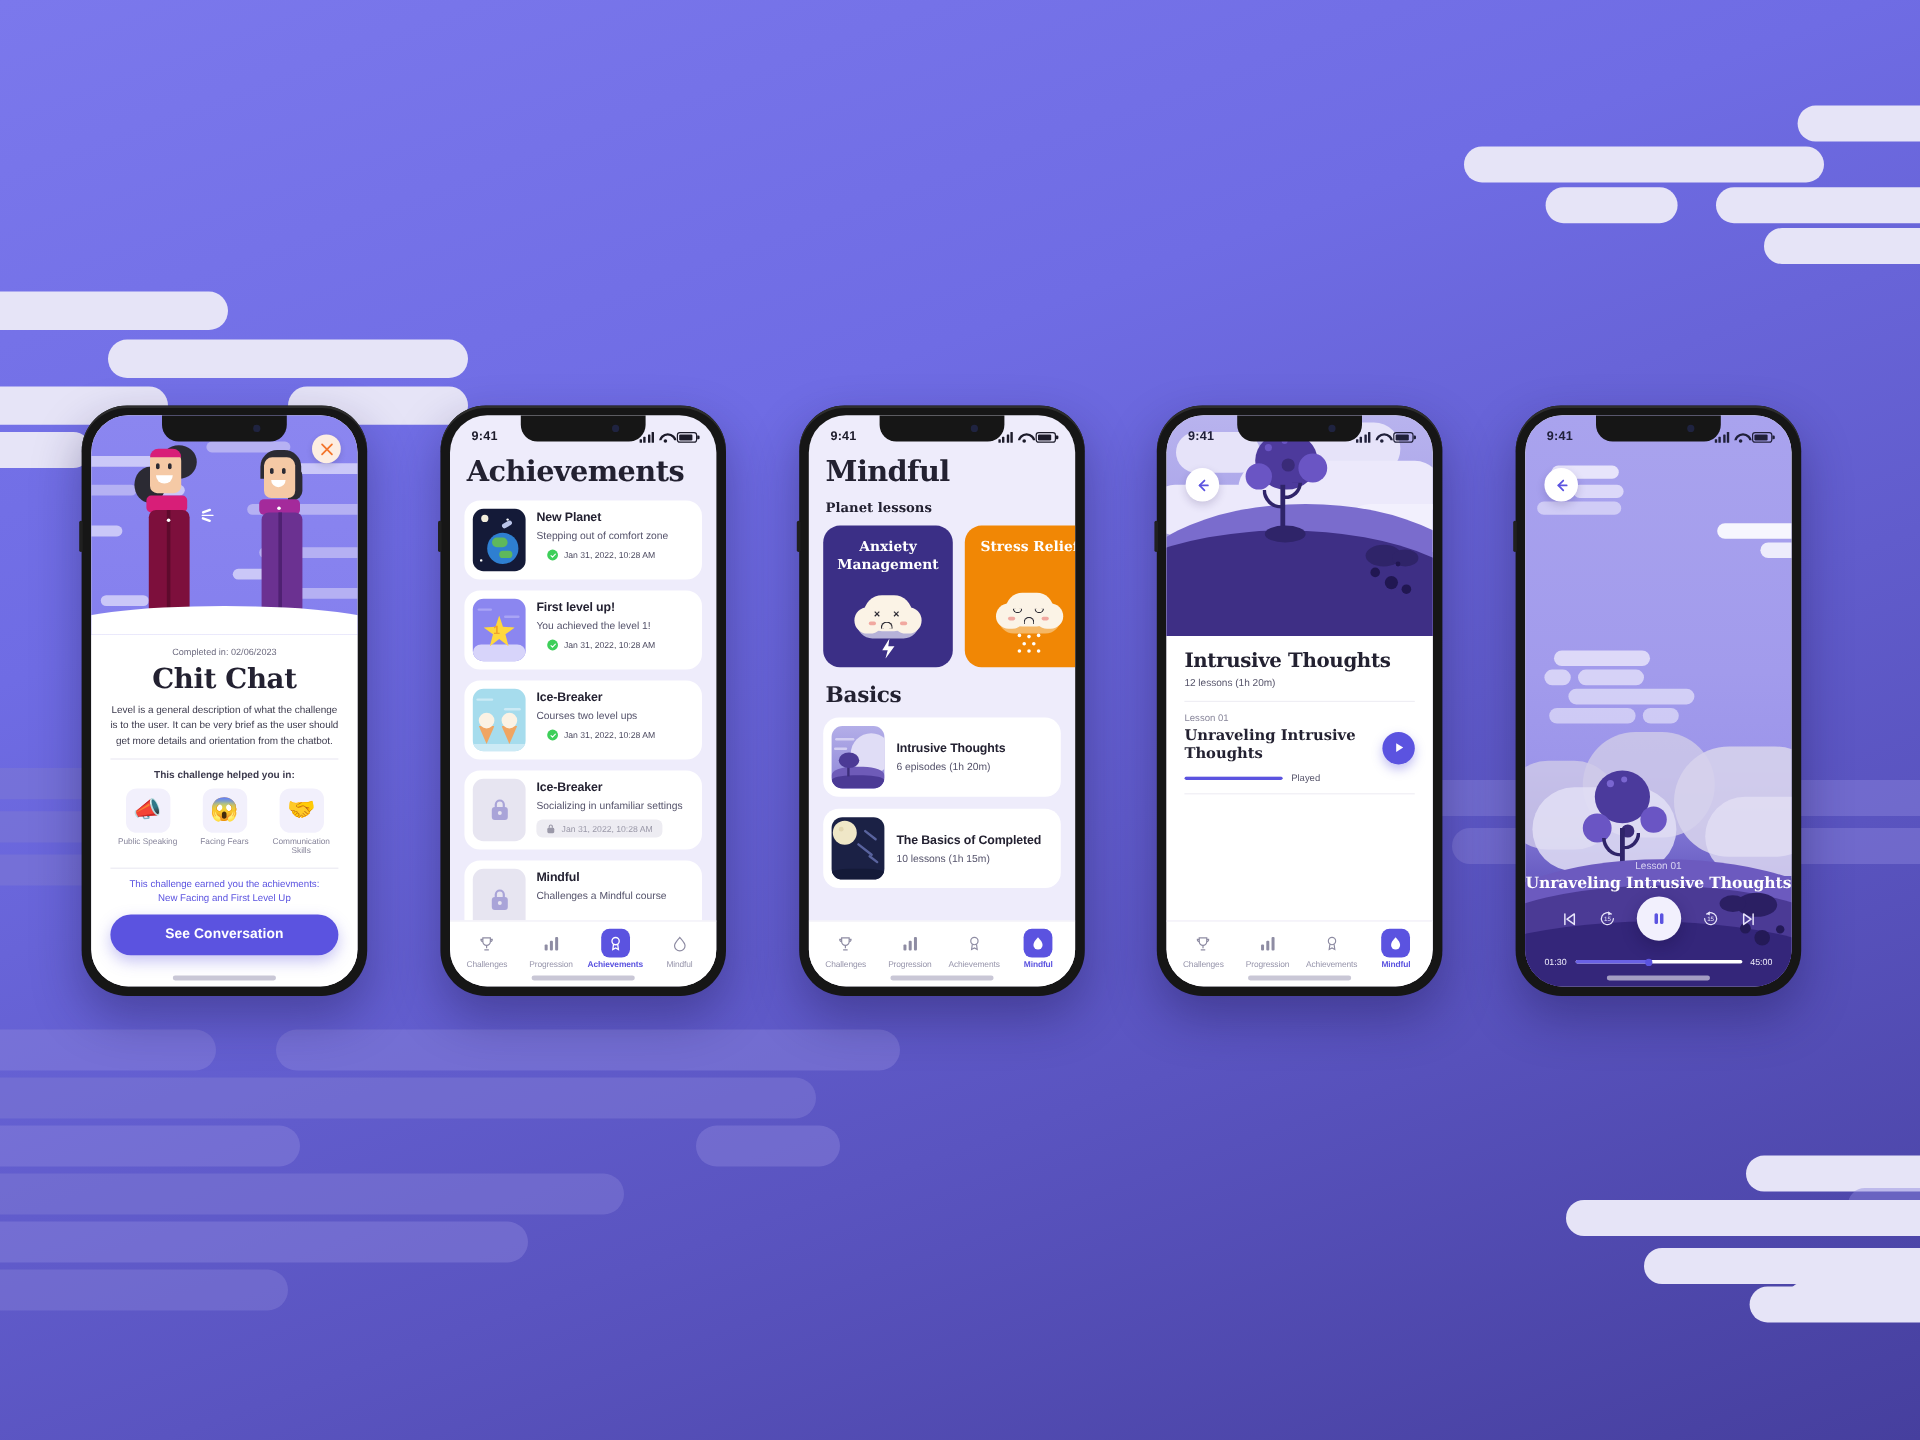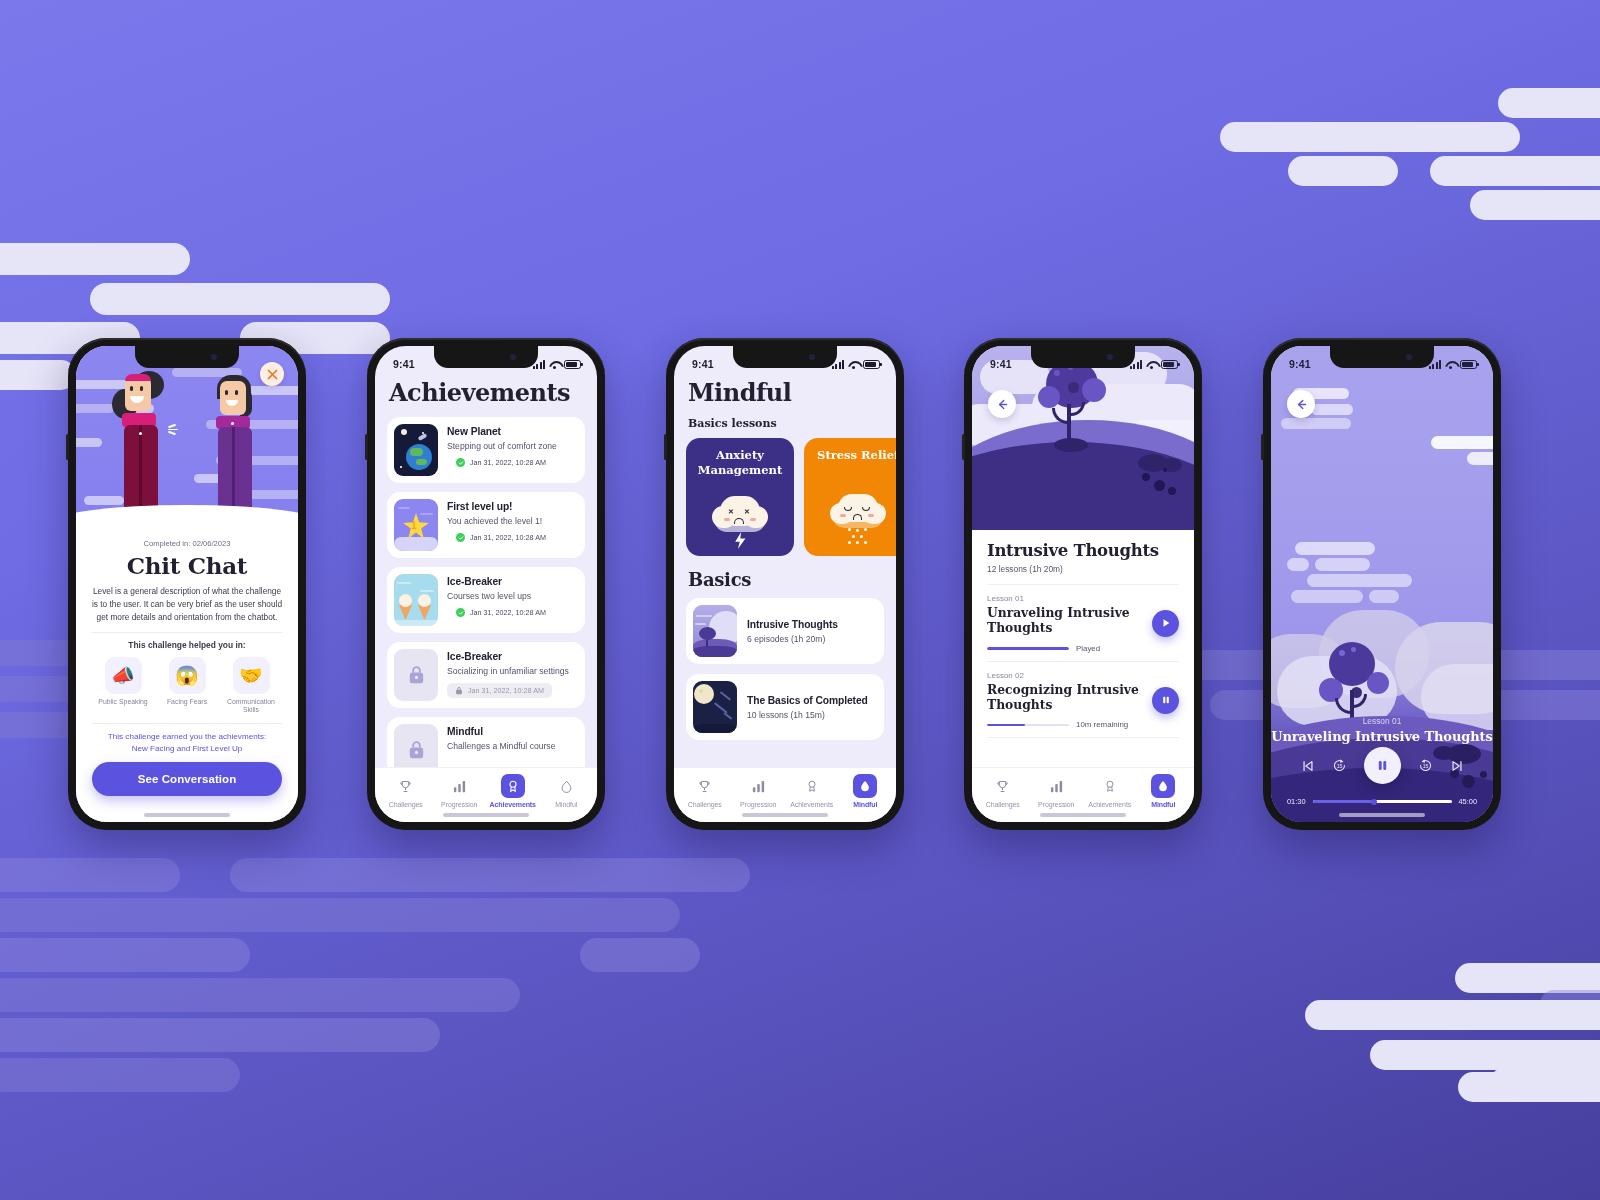--- a/index.html
+++ b/index.html
@@ -539,21 +539,21 @@
               <i></i>
               <i></i>
               <i></i>
             </span>
           <span class="wifi"></span>
           <span class="batt"></span>
         </span>
       </div>
       <div class="scroll">
         <div class="page-title">Mindful</div>
-        <div class="sec-h">Basics lessons</div>
+        <div class="sec-h">Planet lessons</div>
 
         <div class="quick-row">
           <div class="q-card anx">
             <div class="q-title">Anxiety Management</div>
             <div class="q-art">
               <div style="position:relative;width:64px;height:56px;">
                 <div style="position:absolute;left:6px;top:12px;width:52px;height:26px;border-radius:14px;background:#b6b2d8;"></div>
                 <div style="position:absolute;left:12px;top:2px;width:40px;height:30px;border-radius:16px;background:#fbf3e6;"></div>
                 <div style="position:absolute;left:4px;top:12px;width:24px;height:22px;border-radius:12px;background:#fbf3e6;"></div>
                 <div style="position:absolute;left:36px;top:12px;width:24px;height:22px;border-radius:12px;background:#fbf3e6;"></div>
@@ -744,38 +744,20 @@
               <span class="prog-lab">Played</span>
             </div>
           </div>
           <div class="pbtn">
             <svg viewBox="0 0 12 12" fill="currentColor">
                 <path d="M3 1.6 L10 6 L3 10.4 Z"></path>
               </svg>
           </div>
         </div>
 
-        <div class="lesson">
-          <div class="linfo">
-            <div class="lesson-no">Lesson 02</div>
-            <div class="lesson-title">Recognizing Intrusive Thoughts</div>
-            <div class="prog-row">
-              <span class="bar">
-                  <i style="width:46%"></i>
-                </span>
-              <span class="prog-lab">10m remaining</span>
-            </div>
-          </div>
-          <div class="pbtn">
-            <svg viewBox="0 0 12 12" fill="currentColor">
-                <rect x="2.6" y="2" width="2.6" height="8" rx="1"></rect>
-                <rect x="6.8" y="2" width="2.6" height="8" rx="1"></rect>
-              </svg>
-          </div>
-        </div>
         <div style="border-top:1px solid #efeef4;"></div>
       </div>
 
       <div class="tabbar">
         <div class="tab">
           <span class="tico">
             <svg viewBox="0 0 24 24" width="15" height="15" fill="none" stroke="currentColor" stroke-width="1.6">
                 <path d="M7 4h10v5a5 5 0 0 1-10 0z"></path>
                 <path d="M7 6H4.5a2.5 2.5 0 0 0 2.5 3M17 6h2.5a2.5 2.5 0 0 1-2.5 3"></path>
                 <path d="M12 14v4M9 20h6"></path>

